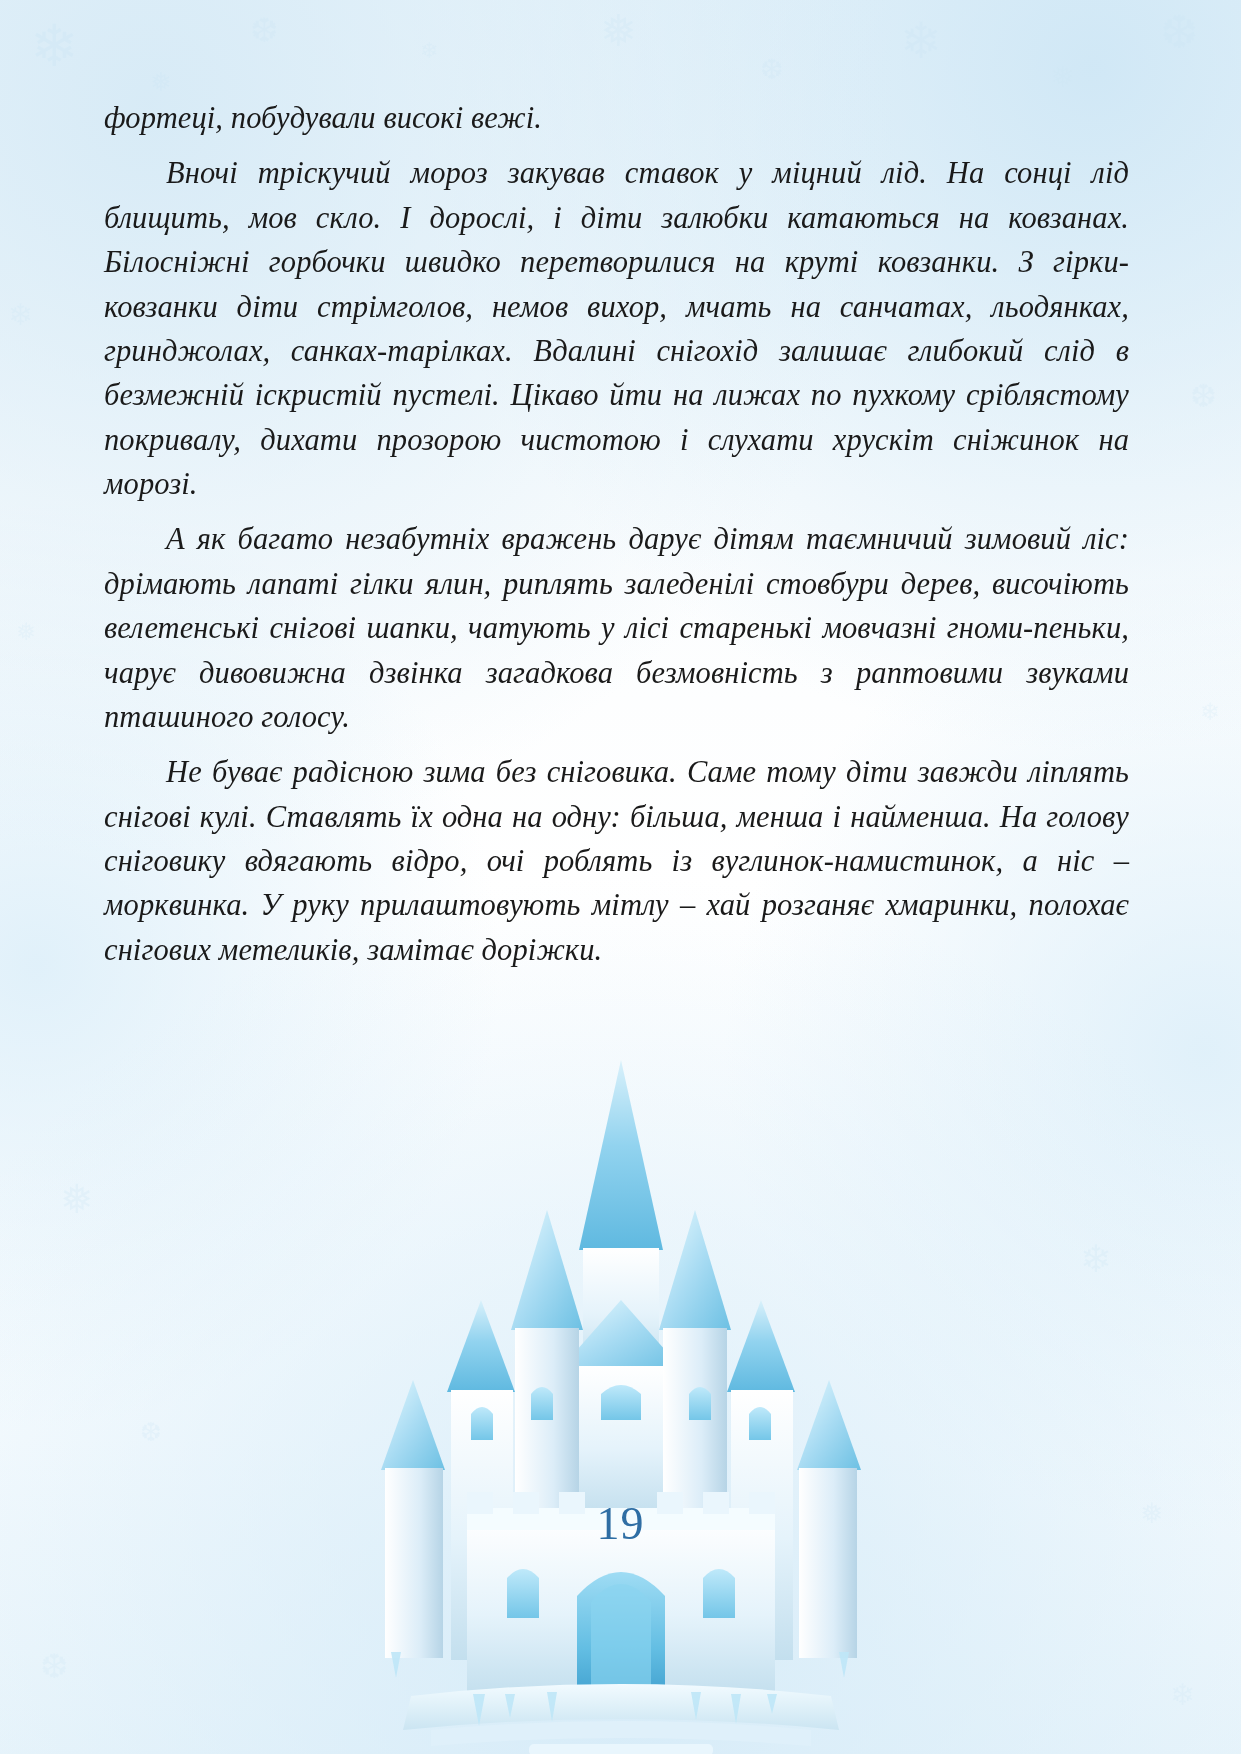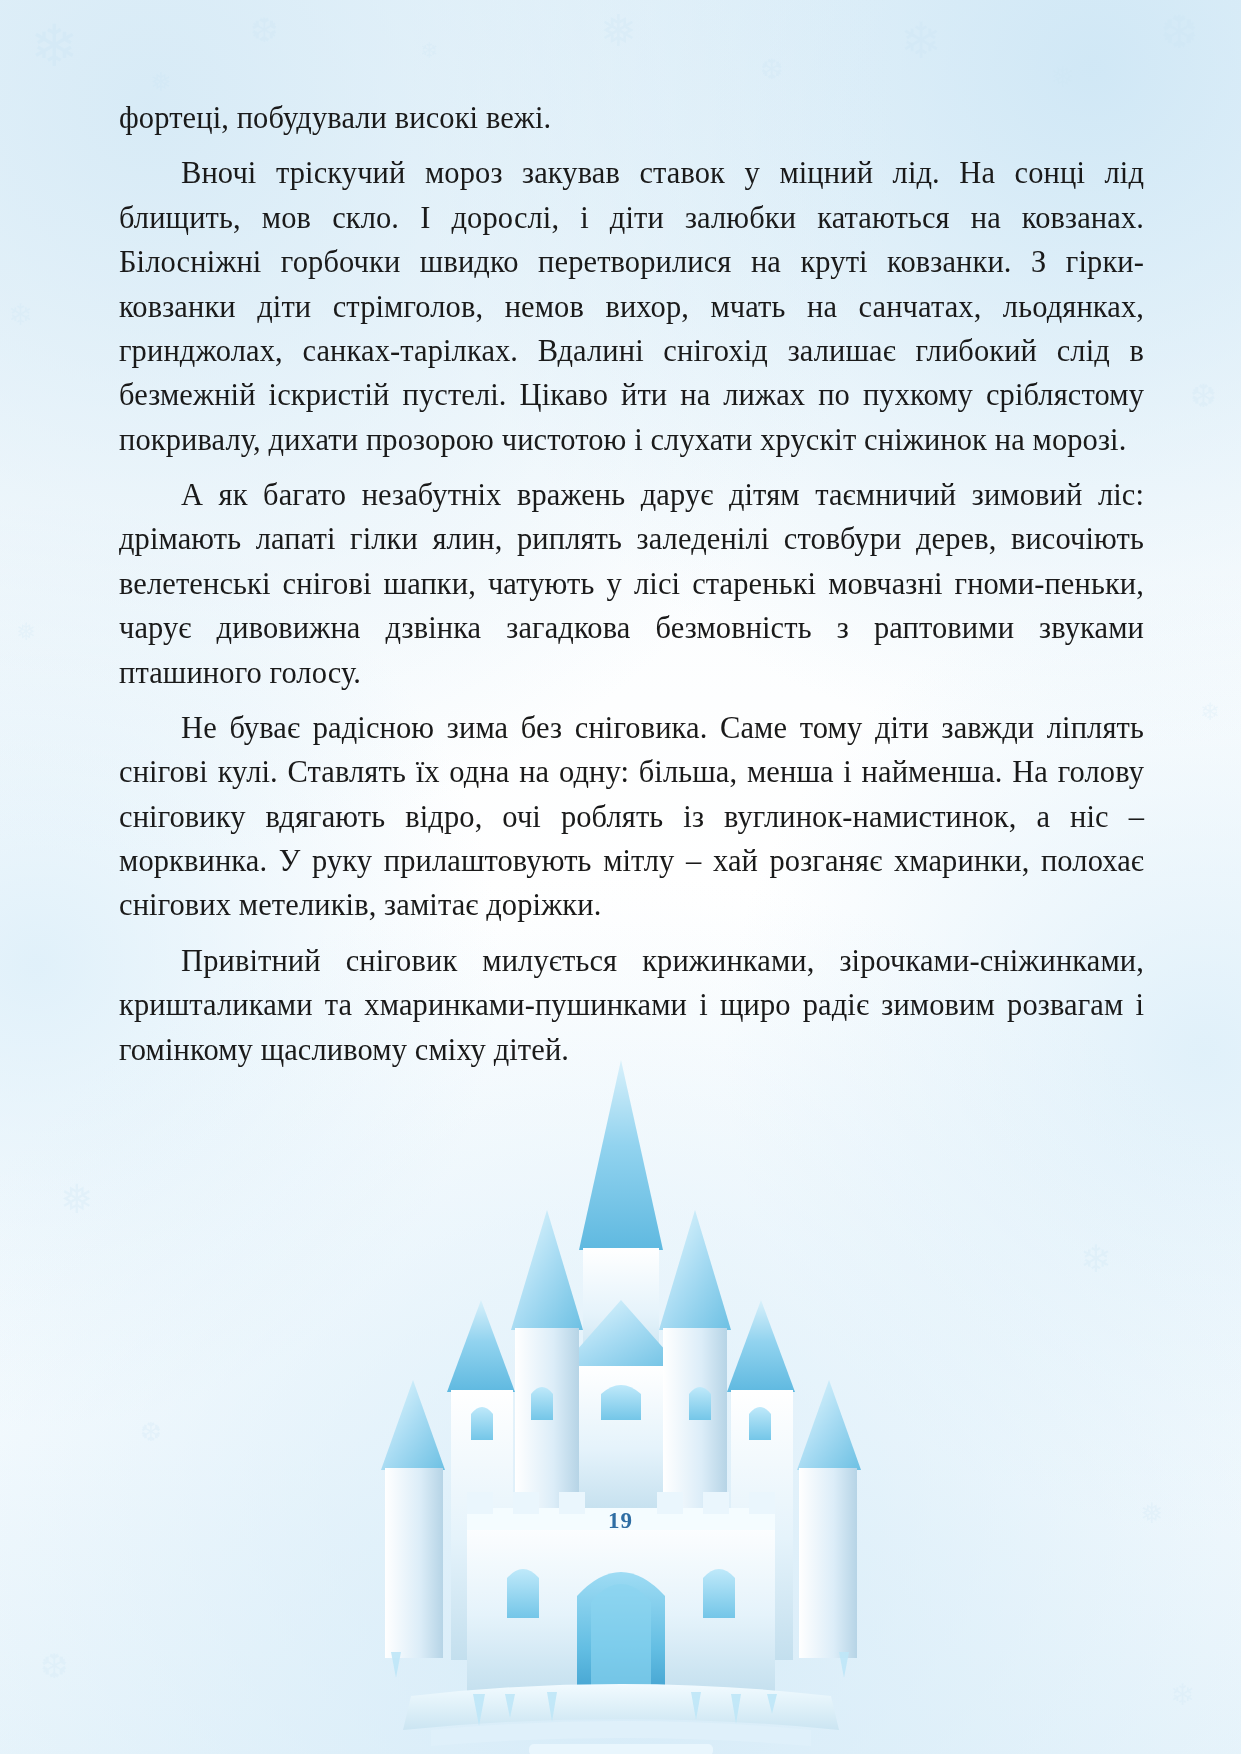--- a/index.html
+++ b/index.html
@@ -38,23 +38,24 @@
   .flake {
     position: absolute;
     color: #cfe7f5;
     opacity: 0.55;
     line-height: 1;
     user-select: none;
   }
 
   .content {
     position: absolute;
-    left: 119px;
+    left: 104px;
     top: 96px;
     width: 1025px;
+    font-style: italic;
   }
 
   p.para {
     margin: 0;
     font-size: 30.5px;
     line-height: 1.455;
     color: #1a1a1a;
     text-align: justify;
     text-justify: inter-word;
     letter-spacing: 0.1px;
@@ -78,24 +79,24 @@
   .castle-wrap svg {
     display: block;
     width: 100%;
     height: 100%;
   }
 
   .page-number {
     position: absolute;
     left: 50%;
     transform: translateX(-50%);
-    bottom: 220px;
+    bottom: 204px;
     font-family: "Liberation Serif", serif;
-    font-size: 23px;
-    font-weight: bold;
+    font-size: 46px;
+    font-weight: normal;
     color: #2f6ea4;
     letter-spacing: 1px;
   }
 </style>
 </head>
 <body>
 
 <div class="page">
 
   <div class="snow-layer">
@@ -118,21 +119,20 @@
     <span class="flake" style="left:1140px; top:1500px; font-size:28px; opacity:.27;">❅</span>
     <span class="flake" style="left:40px; top:1650px; font-size:34px; opacity:.26;">❆</span>
     <span class="flake" style="left:1170px; top:1680px; font-size:30px; opacity:.26;">❄</span>
   </div>
 
   <div class="content">
     <p class="para first">фортеці, побудували високі вежі.</p>
     <p class="para indent">Вночі тріскучий мороз закував ставок у міцний лід. На сонці лід блищить, мов скло. І дорослі, і діти залюбки катаються на ковзанах. Білосніжні горбочки швидко перетворилися на круті ковзанки. З гірки-ковзанки діти стрімголов, немов вихор, мчать на санчатах, льодянках, гринджолах, санках-тарілках. Вдалині снігохід залишає глибокий слід в безмежній іскристій пустелі. Цікаво йти на лижах по пухкому сріблястому покривалу, дихати прозорою чистотою і слухати хрускіт сніжинок на морозі.</p>
     <p class="para indent">А як багато незабутніх вражень дарує дітям таємничий зимовий ліс: дрімають лапаті гілки ялин, риплять заледенілі стовбури дерев, височіють велетенські снігові шапки, чатують у лісі старенькі мовчазні гноми-пеньки, чарує дивовижна дзвінка загадкова безмовність з раптовими звуками пташиного голосу.</p>
     <p class="para indent">Не буває радісною зима без сніговика. Саме тому діти завжди ліплять снігові кулі. Ставлять їх одна на одну: більша, менша і найменша. На голову сніговику вдягають відро, очі роблять із вуглинок-намистинок, а ніс – морквинка. У руку прилаштовують мітлу – хай розганяє хмаринки, полохає снігових метеликів, замітає доріжки.</p>
-    <p class="para indent">Привітний сніговик милується крижинками, зірочками-сніжинками, кришталиками та хмаринками-пушинками і щиро радіє зимовим розвагам і гомінкому щасливому сміху дітей.</p>
   </div>
 
   <div class="castle-wrap">
     <svg viewBox="0 0 720 760" xmlns="http://www.w3.org/2000/svg" aria-hidden="true">
       <defs>
         <linearGradient id="gWall" x1="0" y1="0" x2="0" y2="1">
           <stop offset="0%" stop-color="#ffffff"></stop>
           <stop offset="55%" stop-color="#e5f3fb"></stop>
           <stop offset="100%" stop-color="#c3dfee"></stop>
         </linearGradient>

